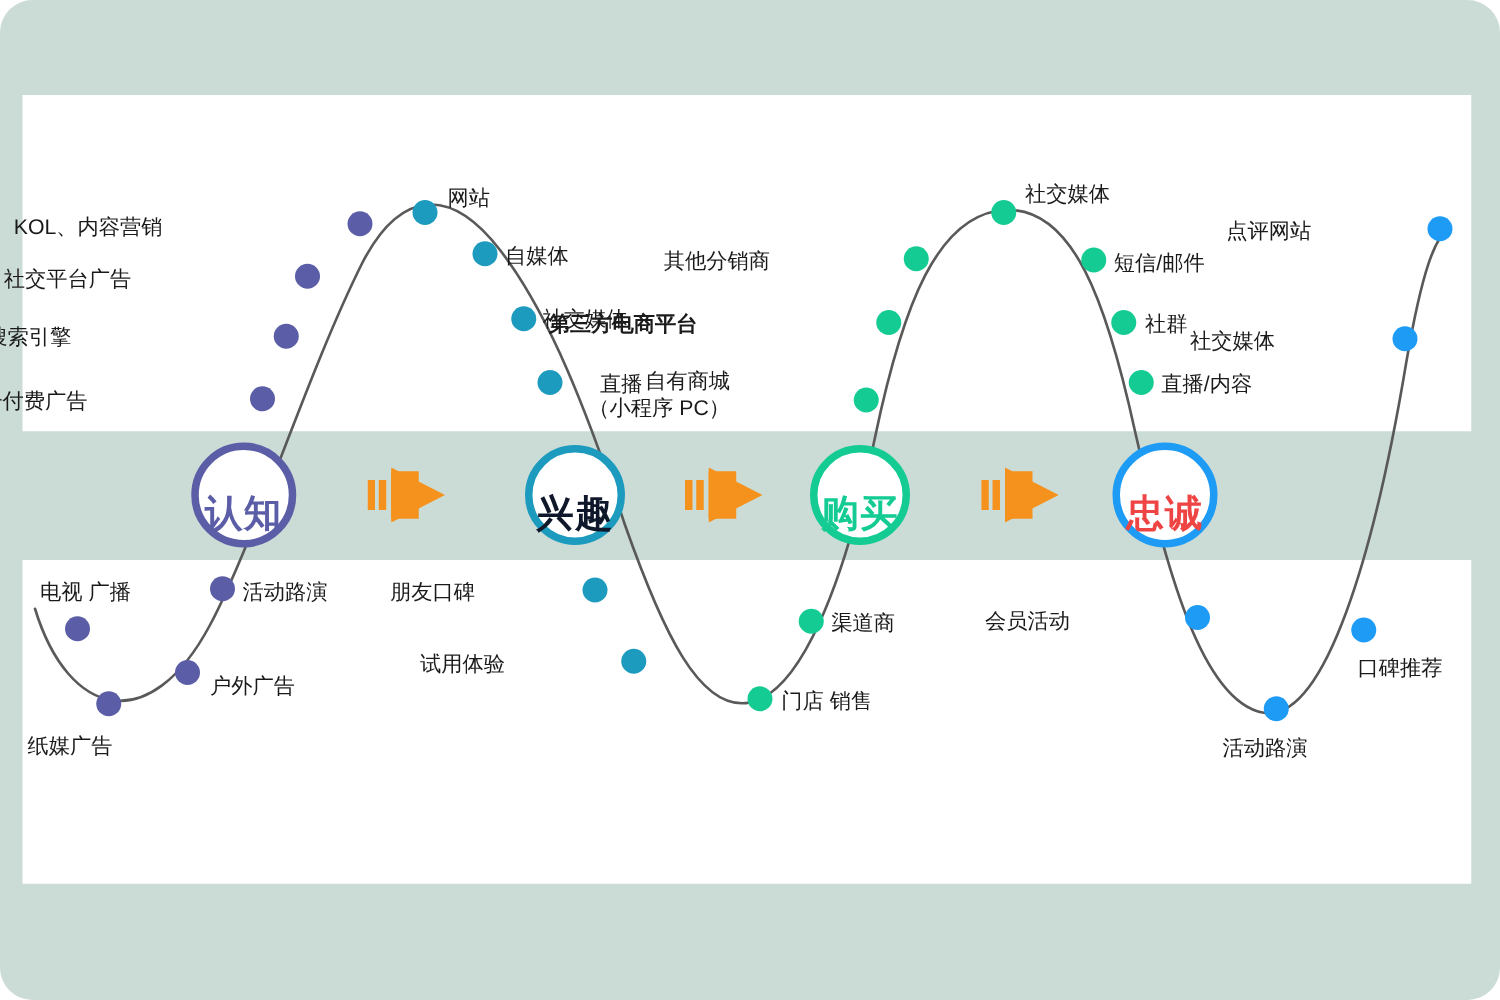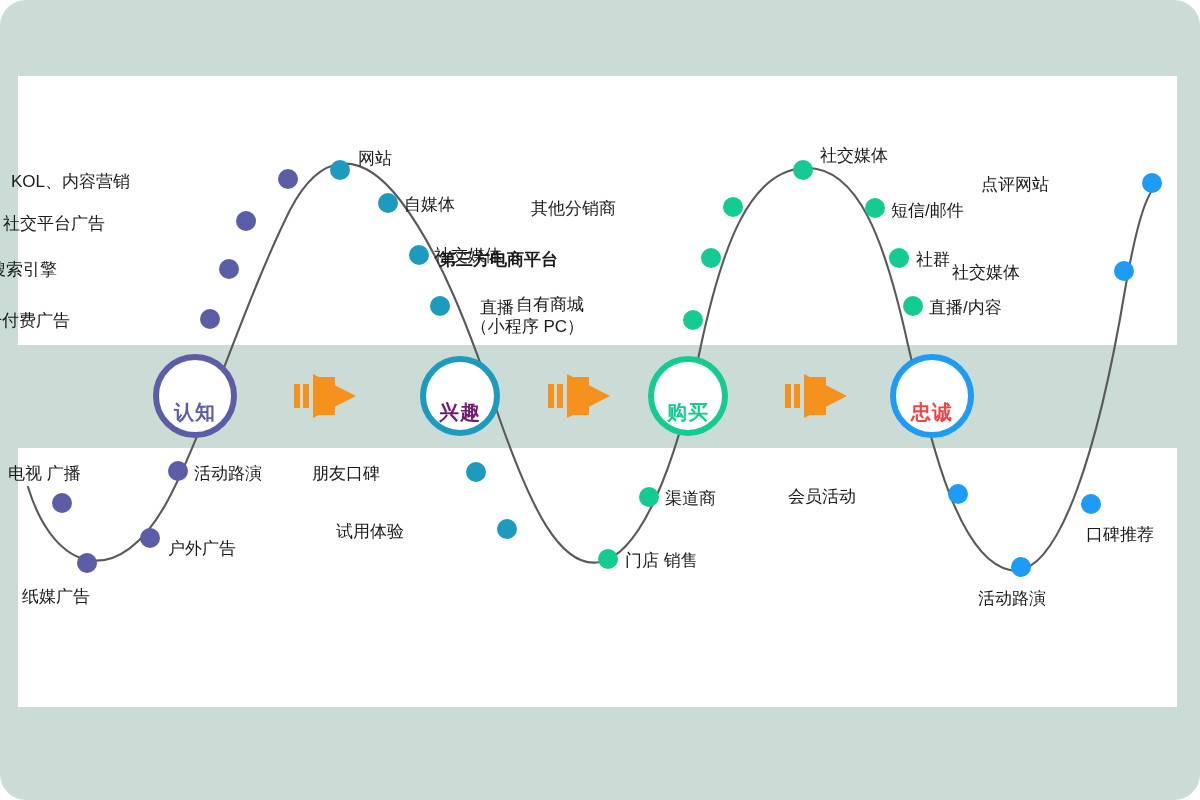--- a/index.html
+++ b/index.html
@@ -46,21 +46,21 @@
   .stage-node {
     position: absolute;
     border-radius: 50%;
     background: #ffffff;
     display: flex;
     align-items: center;
     justify-content: center;
     box-sizing: border-box;
   }
   .stage-label {
-    font-size: 20px;
+    font-size: 30px;
     font-weight: 700;
     letter-spacing: 1px;
     line-height: 1;
     white-space: nowrap;
     margin-top: 32px;
   }
   
   .arrow {
     position: absolute;
     width: 64px;
@@ -127,21 +127,21 @@
         <circle cx="913" cy="306" r="10" fill="#14cc93"></circle>
         <circle cx="958" cy="494" r="10" fill="#1d9bf5"></circle>
         <circle cx="1021" cy="567" r="10" fill="#1d9bf5"></circle>
         <circle cx="1091" cy="504" r="10" fill="#1d9bf5"></circle>
         <circle cx="1124" cy="271" r="10" fill="#1d9bf5"></circle>
         <circle cx="1152" cy="183" r="10" fill="#1d9bf5"></circle>
       </g>
   </svg>
 
   <div id="labels-layer">
-      <div class="lbl l" style="left: 8px; top: 463px;">电视 广播</div>
+      <div class="lbl l" style="left: 32px; top: 463px;">电视 广播</div>
       <div class="lbl l" style="left: 22px; top: 586px;">纸媒广告</div>
       <div class="lbl l" style="left: 168px; top: 538px;">户外广告</div>
       <div class="lbl l" style="left: 194px; top: 463px;">活动路演</div>
       <div class="lbl r" style="right: 1130px; top: 310px;">点击付费广告</div>
       <div class="lbl r" style="right: 1143px; top: 259px;">信息流+搜索引擎</div>
       <div class="lbl r" style="right: 1095px; top: 213px;">社交平台广告</div>
       <div class="lbl r" style="right: 1070px; top: 171px;">KOL、内容营销</div>
       <div class="lbl l" style="left: 358px; top: 148px;">网站</div>
       <div class="lbl l" style="left: 404px; top: 194px;">自媒体</div>
       <div class="lbl l" style="left: 434px; top: 245px;">社交媒体</div>
@@ -161,21 +161,21 @@
       <div class="lbl l" style="left: 978px; top: 588px;">活动路演</div>
       <div class="lbl l" style="left: 1086px; top: 524px;">口碑推荐</div>
       <div class="lbl r" style="right: 180px; top: 262px;">社交媒体</div>
       <div class="lbl r" style="right: 151px; top: 174px;">点评网站</div>
     </div>
   <div id="stages-layer">
       <div class="stage-node" style="left: 153px; top: 354px; width: 84px; height: 84px; border: 6px solid rgb(91, 94, 166);">
         <span class="stage-label" style="color: rgb(91, 94, 166);">认知</span>
       </div>
       <div class="stage-node" style="left: 420px; top: 356px; width: 80px; height: 80px; border: 6px solid rgb(29, 155, 190);">
-        <span class="stage-label" style="color: #701a75;">兴趣</span>
+        <span class="stage-label" style="color: #0f172a;">兴趣</span>
       </div>
       <div class="stage-node" style="left: 648px; top: 356px; width: 80px; height: 80px; border: 6px solid rgb(20, 204, 147);">
         <span class="stage-label" style="color: rgb(20, 204, 147);">购买</span>
       </div>
       <div class="stage-node" style="left: 890px; top: 354px; width: 84px; height: 84px; border: 6px solid rgb(29, 155, 245);">
         <span class="stage-label" style="color: #ef4444;">忠诚</span>
       </div>
     </div>
   <div id="arrows-layer">
       <div class="arrow" style="left: 294px; top: 374px;"><svg viewBox="0 0 64 44" width="64" height="44">

